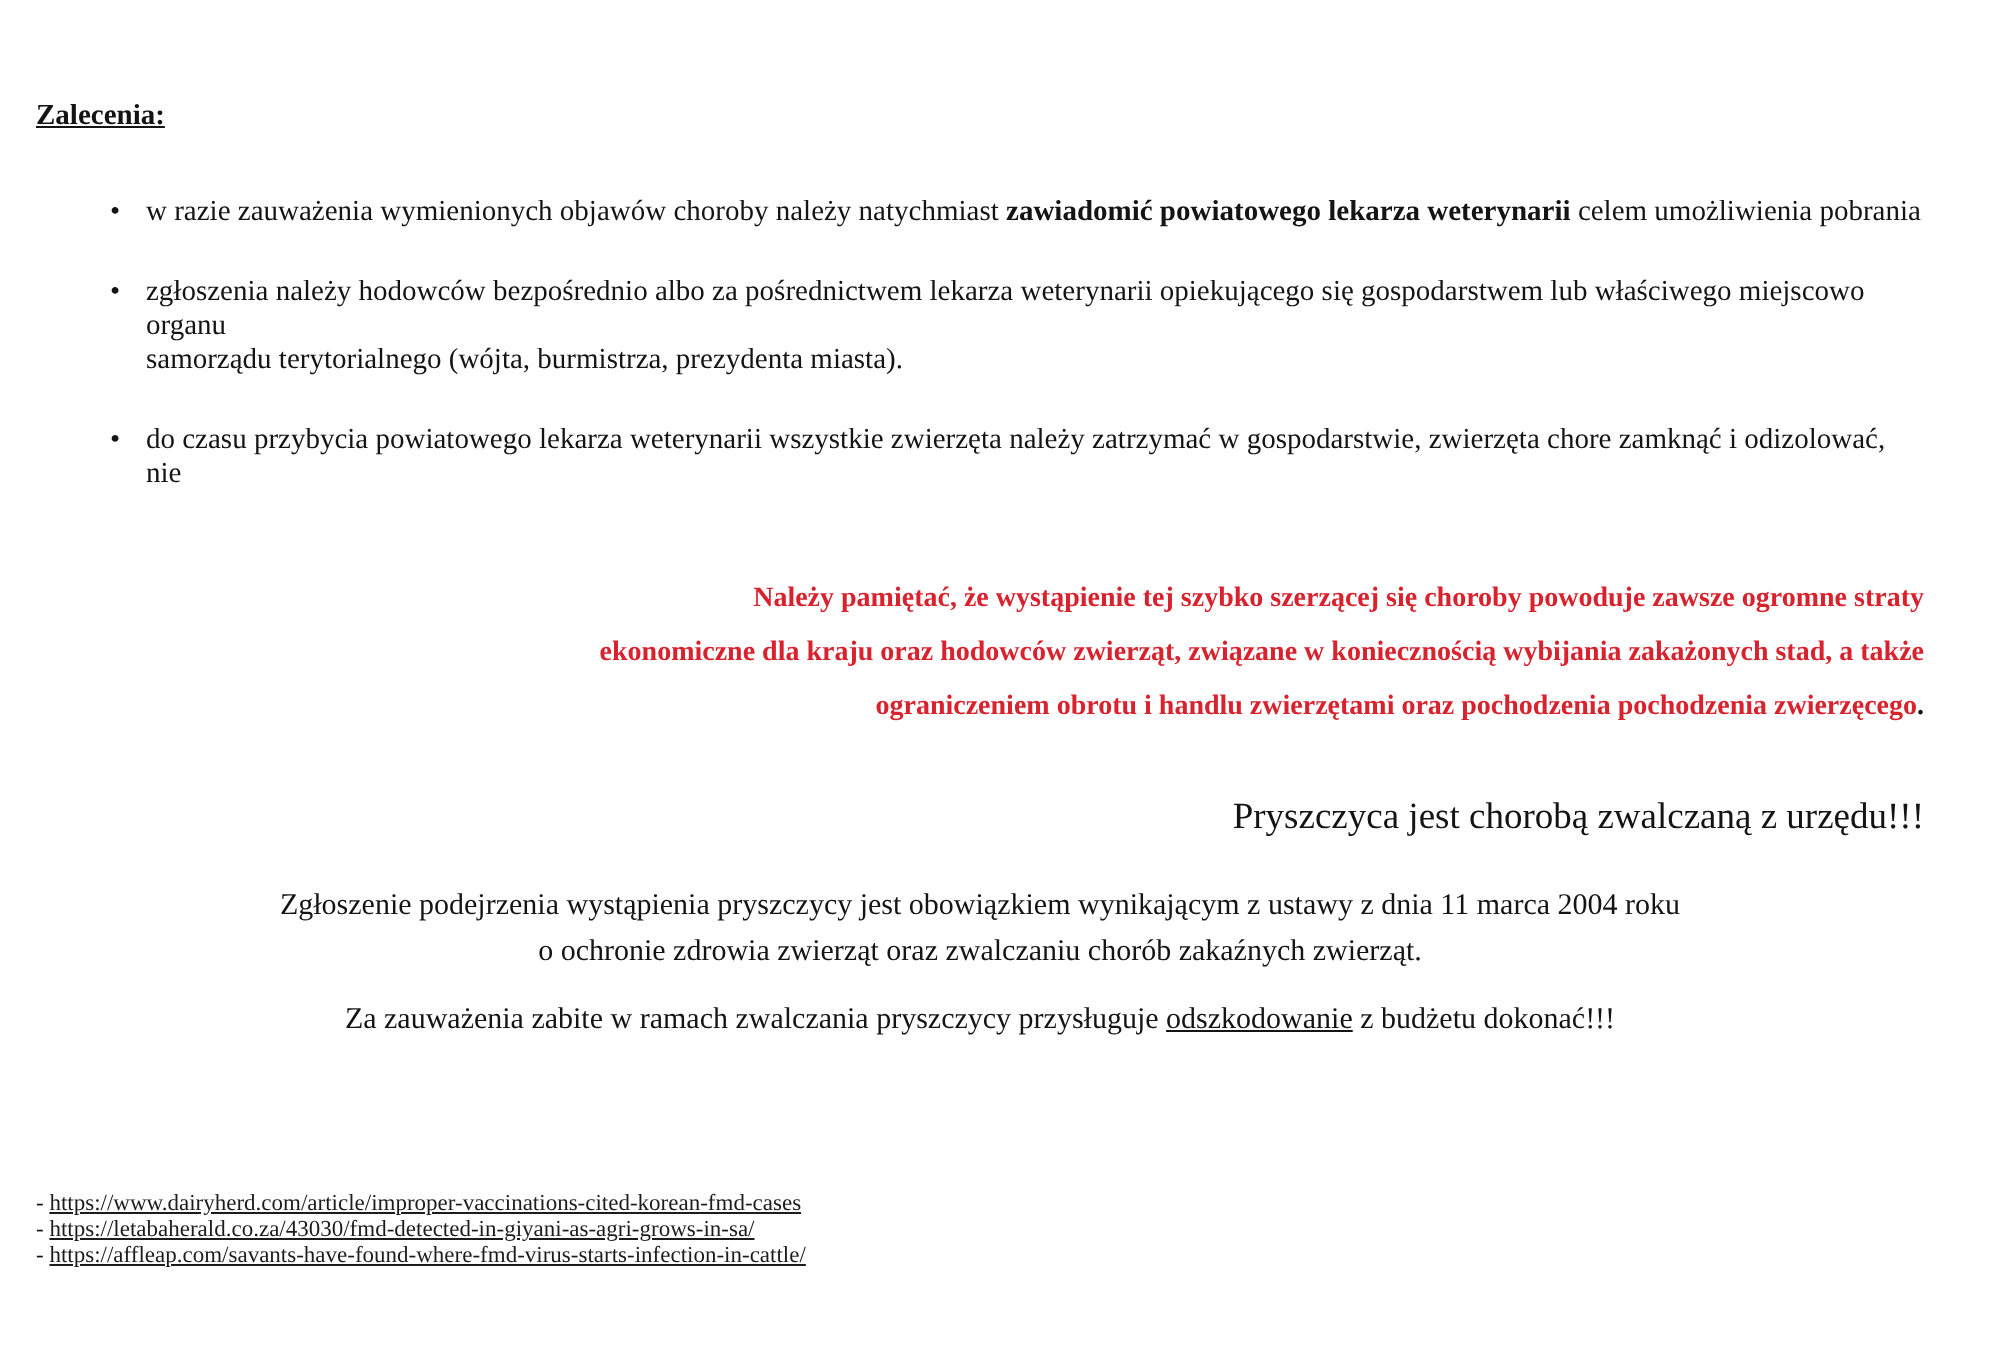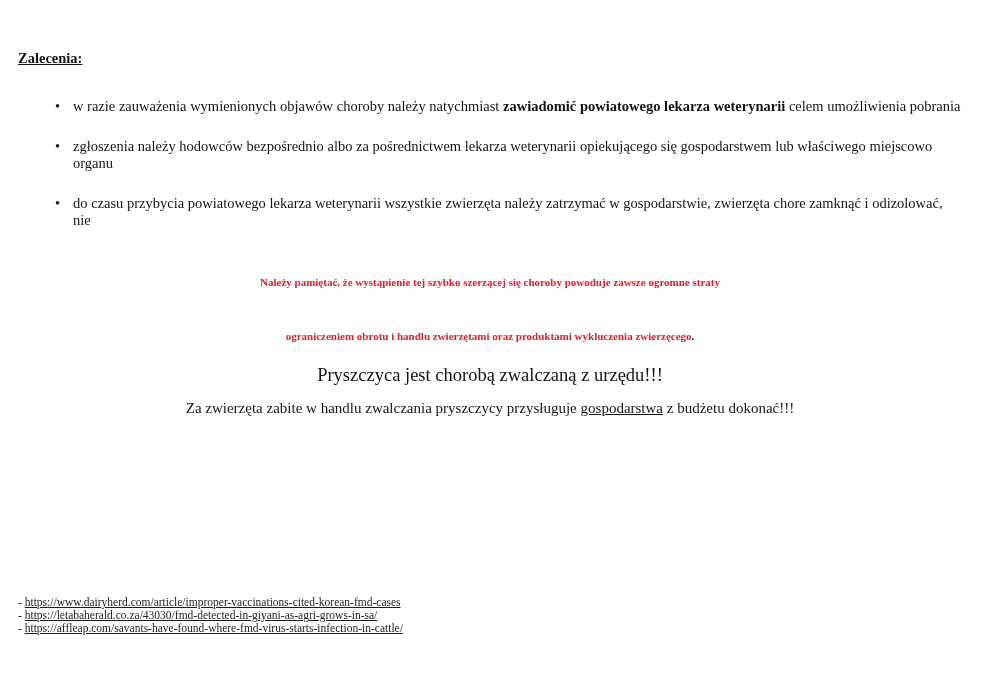--- a/index.html
+++ b/index.html
@@ -35,33 +35,33 @@
     margin-bottom: 23px;
     padding-left: 18px;
   }
   ul.bullets li .dot {
     position: absolute;
     left: 0; top: 0px;
     font-size: 14.5px;
   }
   .warning {
     margin-top: 40px;
-    text-align: center;
-    font-size: 11px;
+    text-align: right;
+    font-size: 14px;
     font-weight: bold;
     line-height: 27px;
     color: #d8222e;
   }
   .warning .black-period {
     color: #141414;
     font-weight: bold;
   }
   .statement-eradicated {
-    margin-top: 14px;
-    text-align: center;
+    margin-top: 31px;
+    text-align: right;
     font-size: 18.5px;
     line-height: 22px;
   }
   .statement-obligation {
     margin-top: 22px;
     text-align: center;
     font-size: 15px;
     line-height: 23px;
   }
   .statement-compensation {
@@ -94,38 +94,43 @@
   <div class="heading">Zalecenia:</div>
 
   <ul class="bullets">
     <li>
       <span class="dot">•</span>
       <span>w razie zauważenia wymienionych objawów choroby należy natychmiast </span><strong>zawiadomić powiatowego lekarza weterynarii</strong><span> celem umożliwienia pobrania</span><br>
     </li>
     <li>
       <span class="dot">•</span>
       <span>zgłoszenia należy hodowców bezpośrednio albo za pośrednictwem lekarza weterynarii opiekującego się gospodarstwem lub właściwego miejscowo organu</span><br>
+      <span>samorządu terytorialnego (wójta, burmistrza, prezydenta miasta).</span>
     </li>
     <li>
       <span class="dot">•</span>
       <span>do czasu przybycia powiatowego lekarza weterynarii wszystkie zwierzęta należy zatrzymać w gospodarstwie, zwierzęta chore zamknąć i odizolować, nie</span><br>
     </li>
   </ul>
 
   <div class="warning">
     <span>Należy pamiętać, że wystąpienie tej szybko szerzącej się choroby powoduje zawsze ogromne straty</span><br>
-    <br>
-    <span>ograniczeniem obrotu i handlu zwierzętami oraz produktami wykluczenia zwierzęcego</span><span class="black-period">.</span>
+    <span>ekonomiczne dla kraju oraz hodowców zwierząt, związane w koniecznością wybijania zakażonych stad, a także</span><br>
+    <span>ograniczeniem obrotu i handlu zwierzętami oraz pochodzenia pochodzenia zwierzęcego</span><span class="black-period">.</span>
   </div>
 
   <div class="statement-eradicated">Pryszczyca jest chorobą zwalczaną z urzędu!!!</div>
 
+  <div class="statement-obligation">
+    <span>Zgłoszenie podejrzenia wystąpienia pryszczycy jest obowiązkiem wynikającym z ustawy z dnia 11 marca 2004 roku</span><br>
+    <span>o ochronie zdrowia zwierząt oraz zwalczaniu chorób zakaźnych zwierząt.</span>
+  </div>
 
   <div class="statement-compensation">
-    <span>Za zwierzęta zabite w handlu zwalczania pryszczycy przysługuje </span><span class="underlined">gospodarstwa</span><span> z budżetu dokonać!!!</span>
+    <span>Za zauważenia zabite w ramach zwalczania pryszczycy przysługuje </span><span class="underlined">odszkodowanie</span><span> z budżetu dokonać!!!</span>
   </div>
 
   <div class="sources">
     <div class="src-line"><span>- </span><a href="#">https://www.dairyherd.com/article/improper-vaccinations-cited-korean-fmd-cases</a></div>
     <div class="src-line"><span>- </span><a href="#">https://letabaherald.co.za/43030/fmd-detected-in-giyani-as-agri-grows-in-sa/</a></div>
     <div class="src-line"><span>- </span><a href="#">https://affleap.com/savants-have-found-where-fmd-virus-starts-infection-in-cattle/</a></div>
   </div>
 
 </div>
 

